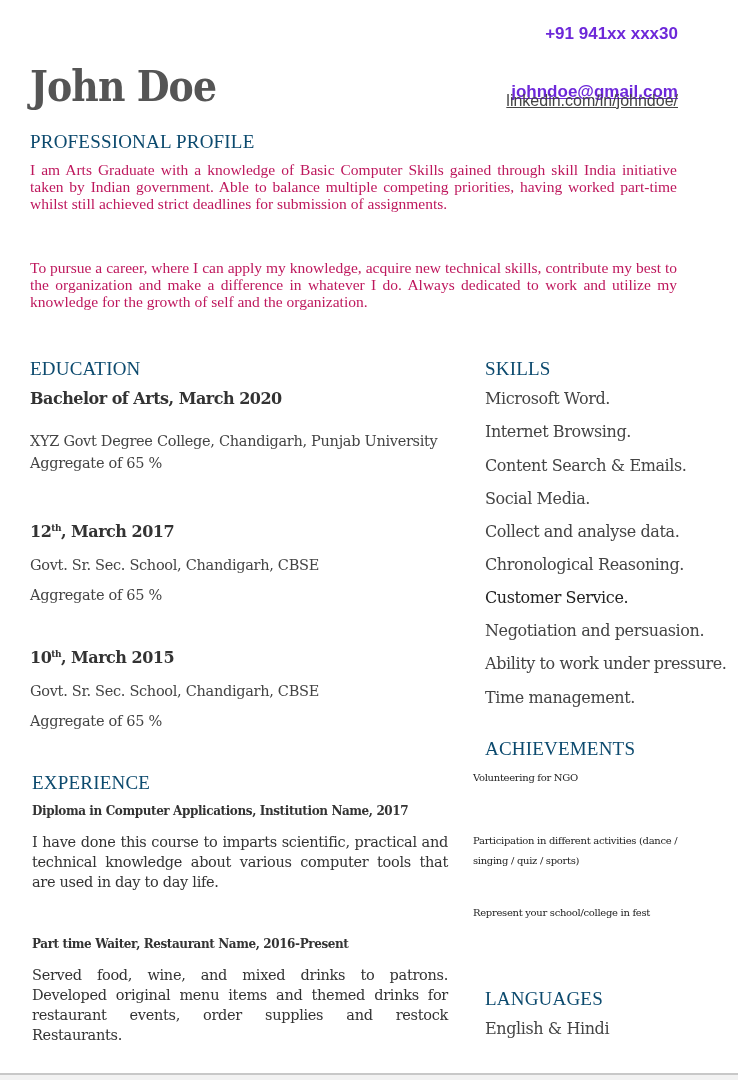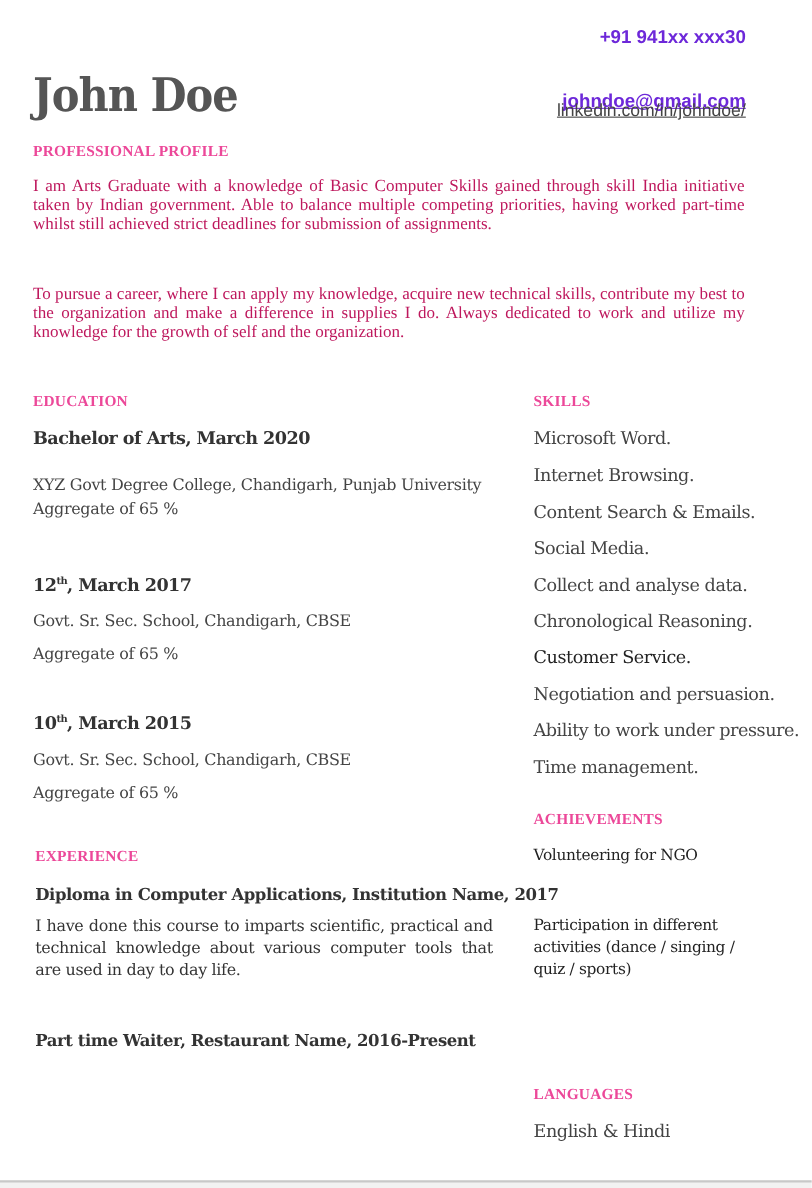--- a/index.html
+++ b/index.html
@@ -9,79 +9,81 @@
   }
   .page { position: absolute; left: 0; top: 0; width: 738px; height: 1073px; background: #fff; }
   .bottom-bar { position: absolute; left: 0; top: 1073px; width: 738px; height: 7px; background: #f2f2f2; border-top: 2px solid #c8c8c8; }
 
   .name { position: absolute; left: 30px; top: 62px; font-family: "DejaVu Serif", serif; font-size: 42px; font-weight: bold; color: #555555; letter-spacing: -1px; transform: scaleX(0.9); transform-origin: left; }
   .contact { position: absolute; right: 60px; text-align: right; font-family: "Liberation Sans", sans-serif; color: #6d28d9; }
   .phone { top: 24px; font-size: 17px; font-weight: bold; }
   .email { top: 58px; font-size: 17px; font-weight: bold; text-decoration: underline; margin-top: 24px; }
   .linkedin { top: 92px; font-size: 16px; text-decoration: underline; color: #444; }
 
-  .heading { position: absolute; font-family: "Liberation Serif", serif; font-weight: bold; font-size: 14px; color: #ec4899; letter-spacing: 0.2px; }
+  .heading { position: absolute; font-family: "Liberation Serif", serif; font-weight: normal; font-size: 19px; color: #0c4a6e; letter-spacing: 0.2px; }
 
   .para { position: absolute; font-family: "Liberation Serif", serif; font-size: 15.5px; line-height: 17px; color: #be185d; text-align: justify; }
 
   .sub-title { position: absolute; font-family: "DejaVu Serif", serif; font-weight: bold; font-size: 16px; color: #333; letter-spacing: -0.5px; }
   .sub-title sup { font-size: 9px; }
   .line { position: absolute; font-family: "DejaVu Serif", serif; font-size: 14.5px; color: #444; letter-spacing: -0.3px; white-space: nowrap; }
-  .small-bold { position: absolute; font-family: "DejaVu Serif", serif; font-weight: bold; font-size: 15px; color: #333; letter-spacing: -0.4px; white-space: nowrap; }
+  .small-bold { position: absolute; font-family: "DejaVu Serif", serif; font-weight: bold; font-size: 12px; color: #333; letter-spacing: -0.4px; white-space: nowrap; }
   .body-text { position: absolute; font-family: "DejaVu Serif", serif; font-size: 14.5px; line-height: 20px; color: #333; text-align: justify; text-align-last: left; letter-spacing: -0.3px; }
   .skill { position: absolute; left: 485px; font-family: "DejaVu Serif", serif; font-size: 16px; color: #444; letter-spacing: -0.4px; white-space: nowrap; }
-  .ach { position: absolute; left: 485px; width: 235px; font-family: "DejaVu Serif", serif; font-size: 14px; line-height: 20px; color: #222; letter-spacing: -0.3px; }
+  .ach { position: absolute; left: 473px; width: 235px; font-family: "DejaVu Serif", serif; font-size: 10px; line-height: 20px; color: #222; letter-spacing: -0.3px; }
 </style>
 </head>
 <body>
 
 <div class="page">
 
   <div class="name">John Doe</div>
   <div class="contact phone">+91 941xx xxx30</div>
   <div class="contact email">johndoe@gmail.com</div>
   <div class="contact linkedin">linkedin.com/in/johndoe/</div>
 
   <div class="heading" style="left:30px; top:131px;">PROFESSIONAL PROFILE</div>
   <div class="para" style="left:30px; top:161px; width:647px;">I am Arts Graduate with a knowledge of Basic Computer Skills gained through skill India initiative taken by Indian government. Able to balance multiple competing priorities, having worked part-time whilst still achieved strict deadlines for submission of assignments.</div>
-  <div class="para" style="left:30px; top:259px; width:647px;">To pursue a career, where I can apply my knowledge, acquire new technical skills, contribute my best to the organization and make a difference in supplies I do. Always dedicated to work and utilize my knowledge for the growth of self and the organization.</div>
+  <div class="para" style="left:30px; top:259px; width:647px;">To pursue a career, where I can apply my knowledge, acquire new technical skills, contribute my best to the organization and make a difference in whatever I do. Always dedicated to work and utilize my knowledge for the growth of self and the organization.</div>
 
   <div class="heading" style="left:30px; top:358px;">EDUCATION</div>
 
   <div class="sub-title" style="left:30px; top:389px;">Bachelor of Arts, March 2020</div>
   <div class="line" style="left:30px; top:433px;">XYZ Govt Degree College, Chandigarh, Punjab University</div>
   <div class="line" style="left:30px; top:455px;">Aggregate of 65 %</div>
 
   <div class="sub-title" style="left:30px; top:522px;"><span>12</span><sup>th</sup><span>, March 2017</span></div>
   <div class="line" style="left:30px; top:557px;">Govt. Sr. Sec. School, Chandigarh, CBSE</div>
   <div class="line" style="left:30px; top:587px;">Aggregate of 65 %</div>
 
   <div class="sub-title" style="left:30px; top:648px;"><span>10</span><sup>th</sup><span>, March 2015</span></div>
   <div class="line" style="left:30px; top:683px;">Govt. Sr. Sec. School, Chandigarh, CBSE</div>
   <div class="line" style="left:30px; top:713px;">Aggregate of 65 %</div>
 
   <div class="heading" style="left:32px; top:772px;">EXPERIENCE</div>
   <div class="small-bold" style="left:32px; top:804px;">Diploma in Computer Applications, Institution Name, 2017</div>
   <div class="body-text" style="left:32px; top:832px; width:416px;">I have done this course to imparts scientific, practical and technical knowledge about various computer tools that are used in day to day life.</div>
 
   <div class="small-bold" style="left:32px; top:937px;">Part time Waiter, Restaurant Name, 2016-Present</div>
+  <div class="body-text" style="left:32px; top:965px; width:416px;">Served food, wine, and mixed drinks to patrons. Developed original menu items and themed drinks for restaurant events, order supplies and restock Restaurants.</div>
 
   <div class="heading" style="left:485px; top:358px;">SKILLS</div>
   <div class="skill" style="top:389px;">Microsoft Word.</div>
   <div class="skill" style="top:422px;">Internet Browsing.</div>
   <div class="skill" style="top:456px;">Content Search &amp; Emails.</div>
   <div class="skill" style="top:489px;">Social Media.</div>
   <div class="skill" style="top:522px;">Collect and analyse data.</div>
   <div class="skill" style="top:555px;">Chronological Reasoning.</div>
   <div class="skill" style="top:588px; color:#222;">Customer Service.</div>
   <div class="skill" style="top:621px;">Negotiation and persuasion.</div>
   <div class="skill" style="top:654px;">Ability to work under pressure.</div>
   <div class="skill" style="top:688px;">Time management.</div>
 
   <div class="heading" style="left:485px; top:738px;">ACHIEVEMENTS</div>
   <div class="ach" style="top:768px;">Volunteering for NGO</div>
   <div class="ach" style="top:831px; width:210px;">Participation in different activities (dance / singing / quiz / sports)</div>
+  <div class="ach" style="top:903px;">Represent your school/college in fest</div>
 
   <div class="heading" style="left:485px; top:988px;">LANGUAGES</div>
   <div class="skill" style="top:1019px;">English &amp; Hindi</div>
 </div>
 
 <div class="bottom-bar"></div>
 
 </body></html>

